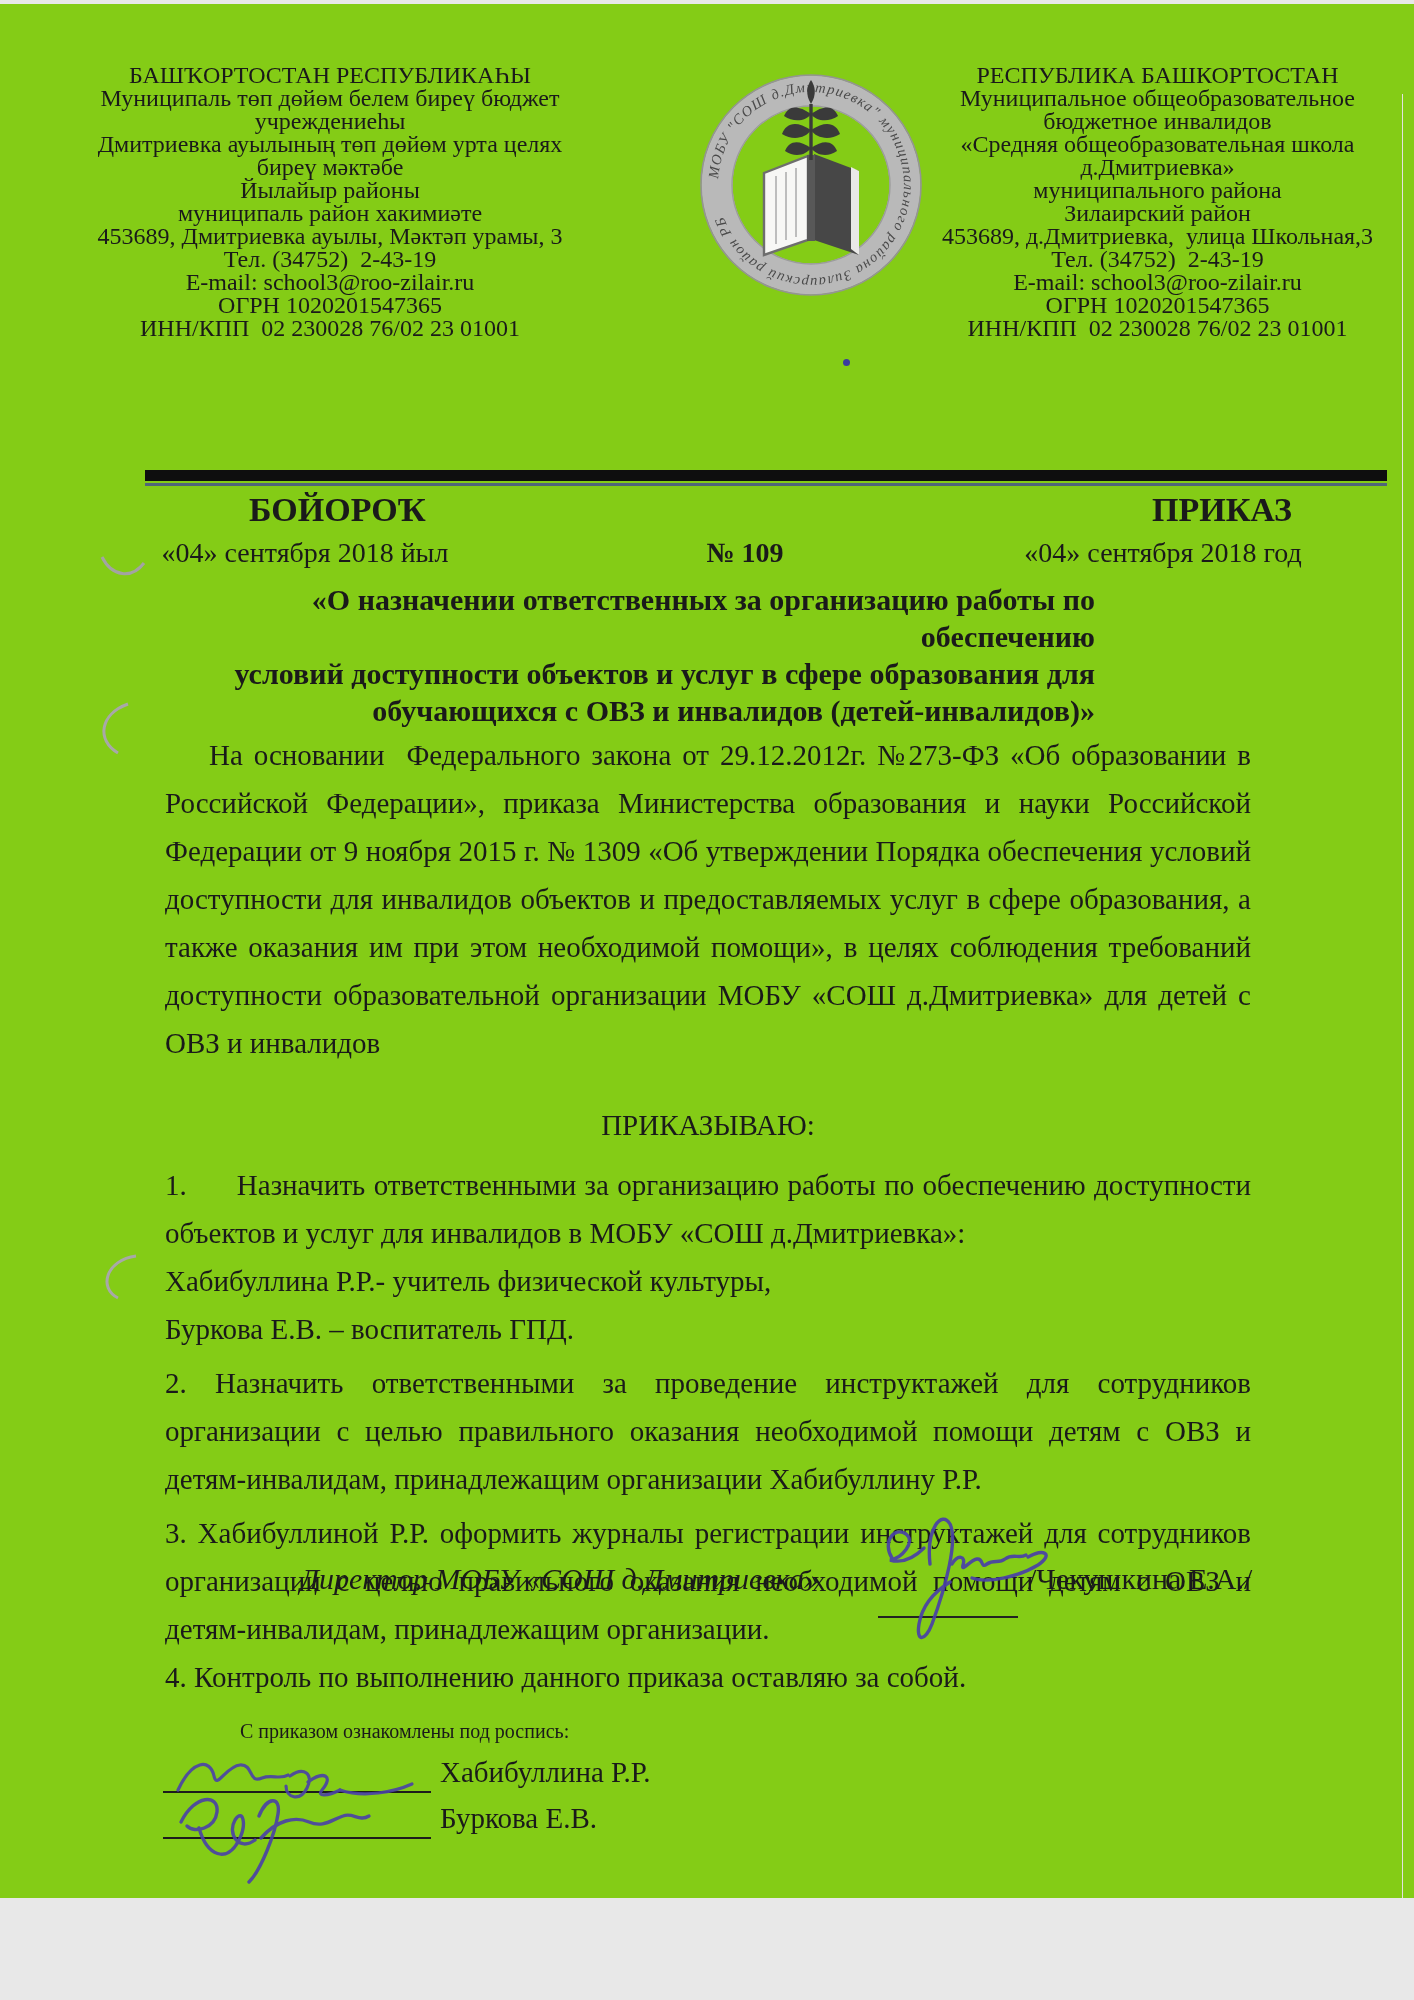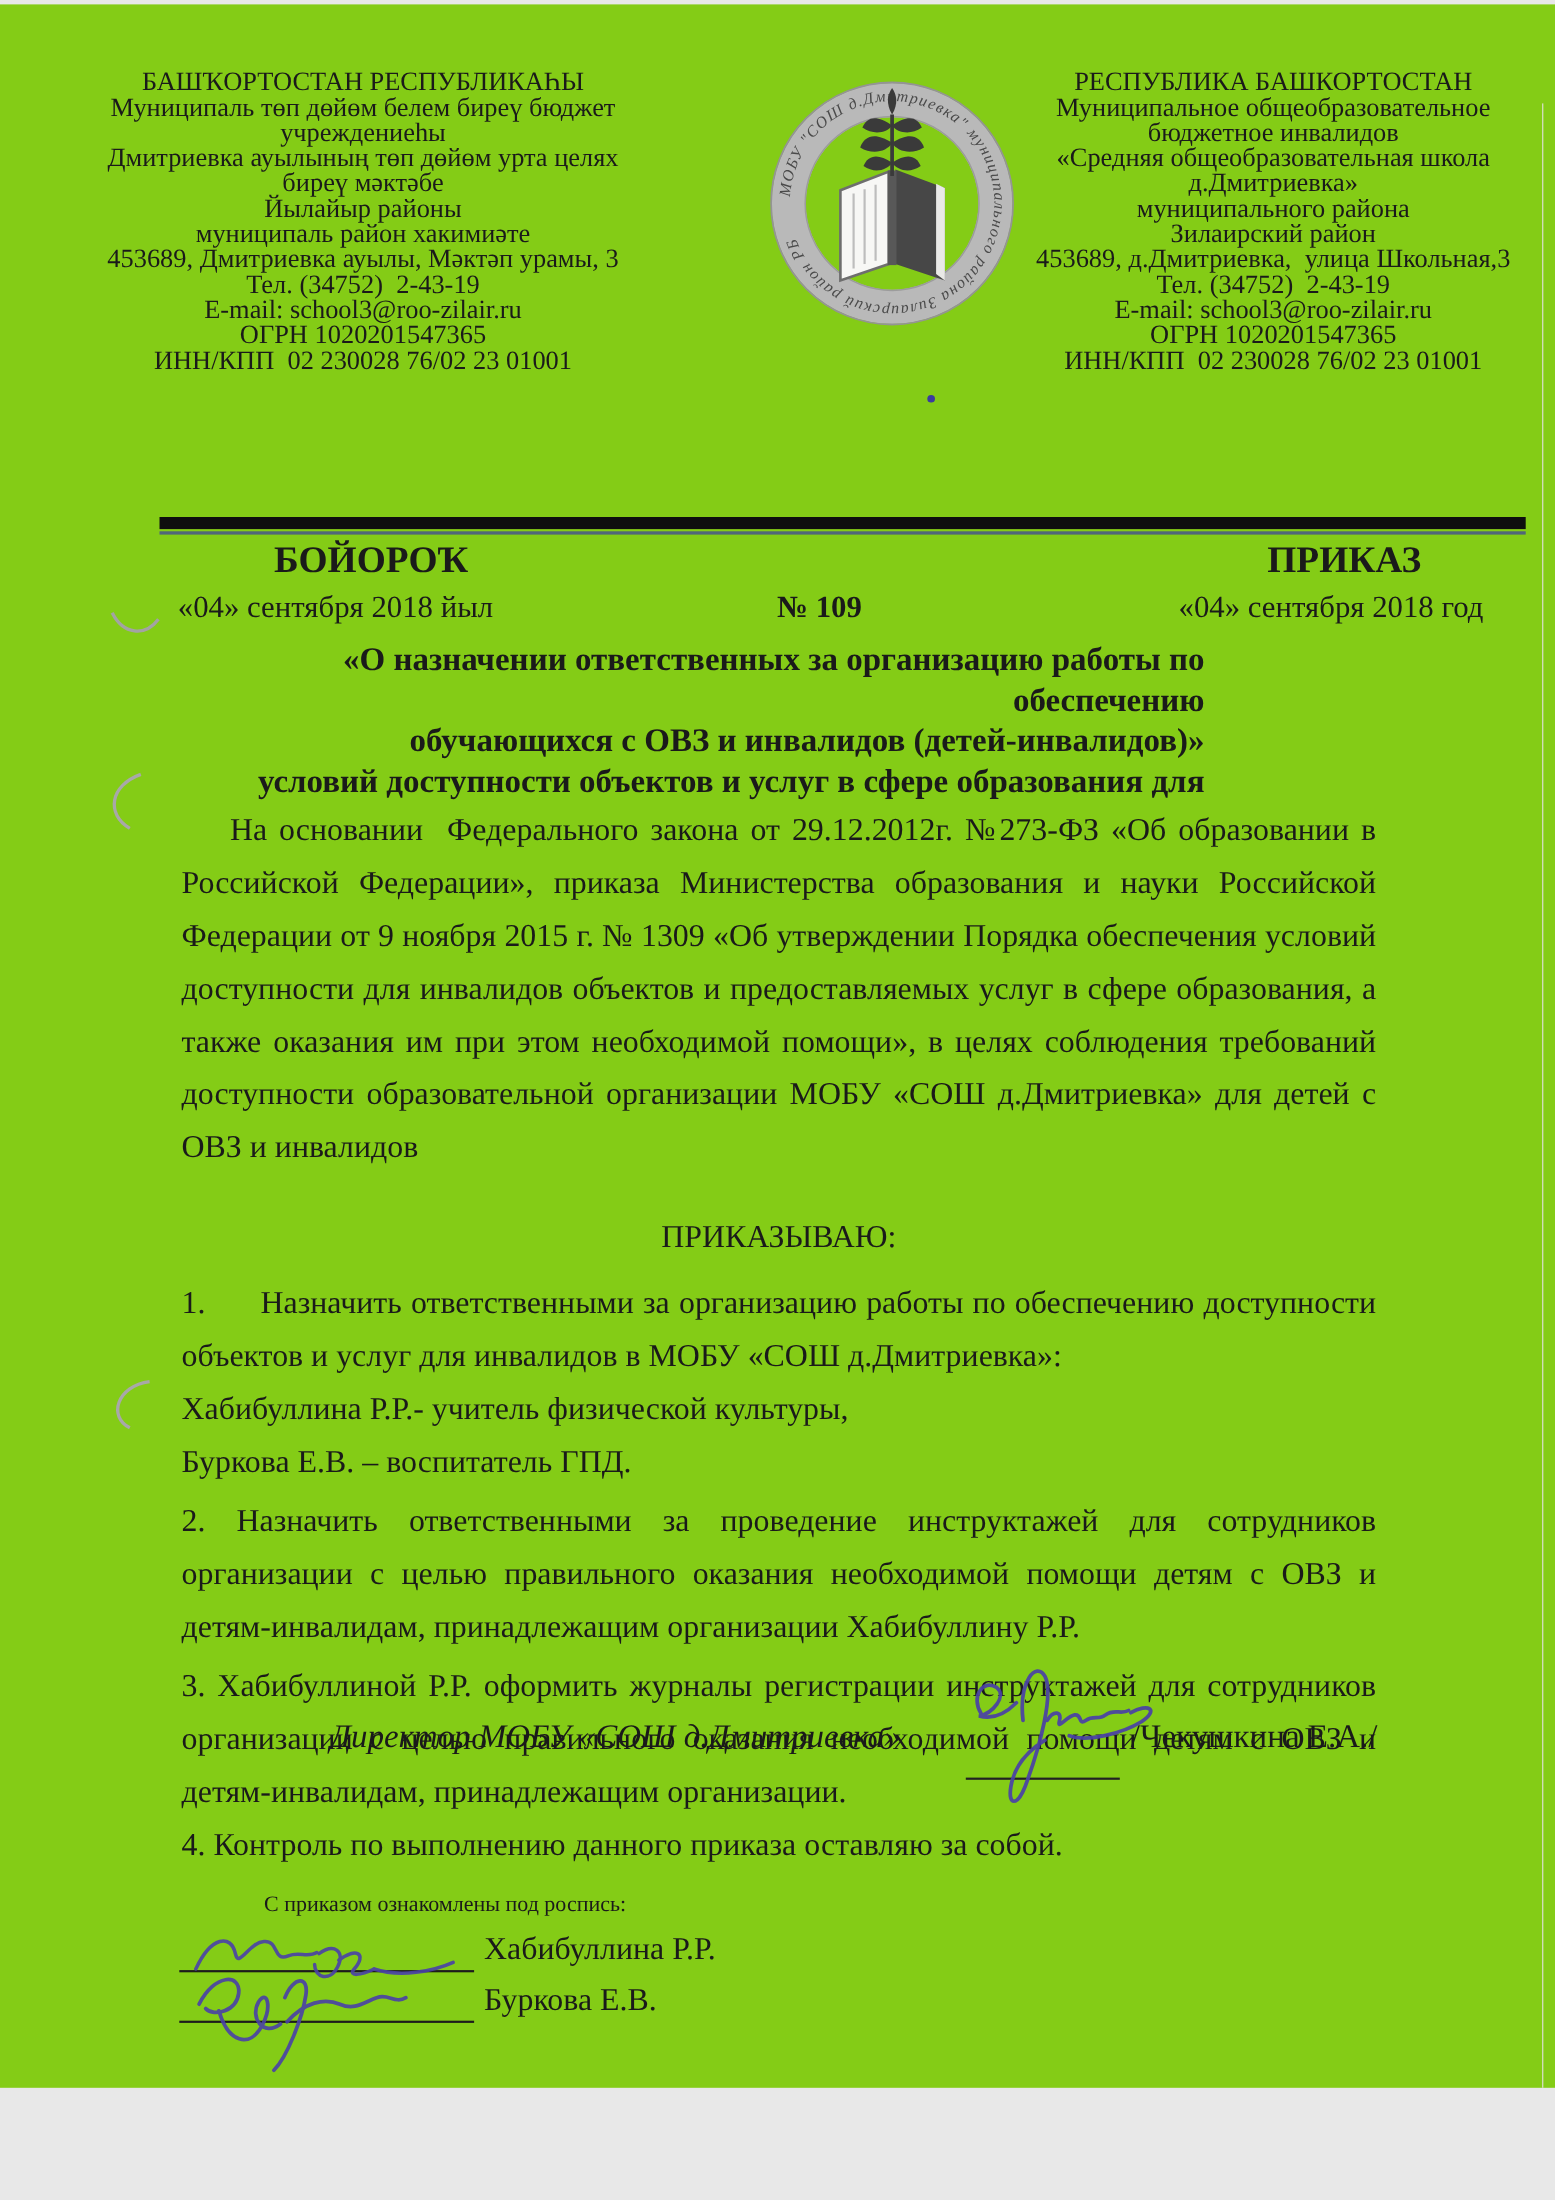--- a/index.html
+++ b/index.html
@@ -22,21 +22,21 @@
   
   .rule{position:absolute;top:466px;left:145px;width:1242px;height:11px;background:#0e0e0e;}
   .rule-thin{position:absolute;top:479px;left:145px;width:1242px;height:3px;background:#46548b;opacity:.85;}
   
   .order-title{position:absolute;top:487px;font-weight:bold;font-size:34px;text-align:center;}
   .ot-left{left:165px;width:345px;}
   .ot-right{left:1048px;width:348px;}
   .order-date{position:absolute;top:533px;font-size:28px;text-align:center;white-space:nowrap;}
   .od-left{left:150px;width:310px;}
   .od-num{left:680px;width:130px;font-weight:600;}
-  .od-right{left:1055px;width:310px;text-align:center;}
+  .od-right{left:1008px;width:310px;text-align:center;}
   
   .subject{position:absolute;top:577px;left:160px;width:935px;font-size:30px;font-weight:bold;line-height:37px;text-align:right;font-family:Liberation Serif, serif;}
   
   .body{position:absolute;top:727px;left:165px;width:1086px;font-size:29px;line-height:48px;}
   .body p{margin:0;}
   .p-intro{text-align:justify;text-indent:44px;}
   .p-resolution{text-align:center;margin:34px 0 12px 0 !important;}
   .p-item{text-align:justify;}
   .p-item.sp{margin-top:6px !important;}
   
@@ -127,22 +127,22 @@
   <div class="rule-thin"></div>
 
   <div class="order-title ot-left">БОЙОРОҠ</div>
   <div class="order-title ot-right">ПРИКАЗ</div>
   <div class="order-date od-left">«04» сентября 2018 йыл</div>
   <div class="order-date od-num">№ 109</div>
   <div class="order-date od-right">«04» сентября 2018 год</div>
 
   <div class="subject">
     <div>«О назначении ответственных за организацию работы по обеспечению</div>
+    <div>условий доступности объектов и услуг в сфере образования для</div>
     <div>обучающихся с ОВЗ и инвалидов (детей-инвалидов)»</div>
-    <div>условий доступности объектов и услуг в сфере образования для</div>
   </div>
 
   <div class="body">
     <p class="p-intro">На основании &nbsp;Федерального закона от 29.12.2012г. №273-ФЗ «Об образовании в Российской Федерации», приказа Министерства образования и науки Российской Федерации от 9 ноября 2015 г. № 1309 «Об утверждении Порядка обеспечения условий доступности для инвалидов объектов и предоставляемых услуг в сфере образования, а также оказания им при этом необходимой помощи», в целях соблюдения требований доступности образовательной организации МОБУ «СОШ д.Дмитриевка» для детей с ОВЗ и инвалидов</p>
     <p class="p-resolution">ПРИКАЗЫВАЮ:</p>
     <p class="p-item">1.&nbsp;&nbsp;&nbsp;&nbsp;&nbsp;&nbsp;Назначить ответственными за организацию работы по обеспечению доступности объектов и услуг для инвалидов в МОБУ «СОШ д.Дмитриевка»:</p>
     <p>Хабибуллина Р.Р.- учитель физической культуры,</p>
     <p>Буркова Е.В. – воспитатель ГПД.</p>
     <p class="p-item sp">2. Назначить ответственными за проведение инструктажей для сотрудников организации с целью правильного оказания необходимой помощи детям с ОВЗ и детям-инвалидам, принадлежащим организации Хабибуллину Р.Р.</p>
     <p class="p-item sp">3. Хабибуллиной Р.Р. оформить журналы регистрации инструктажей для сотрудников организации с целью правильного оказания необходимой помощи детям с ОВЗ и детям-инвалидам, принадлежащим организации.</p>

